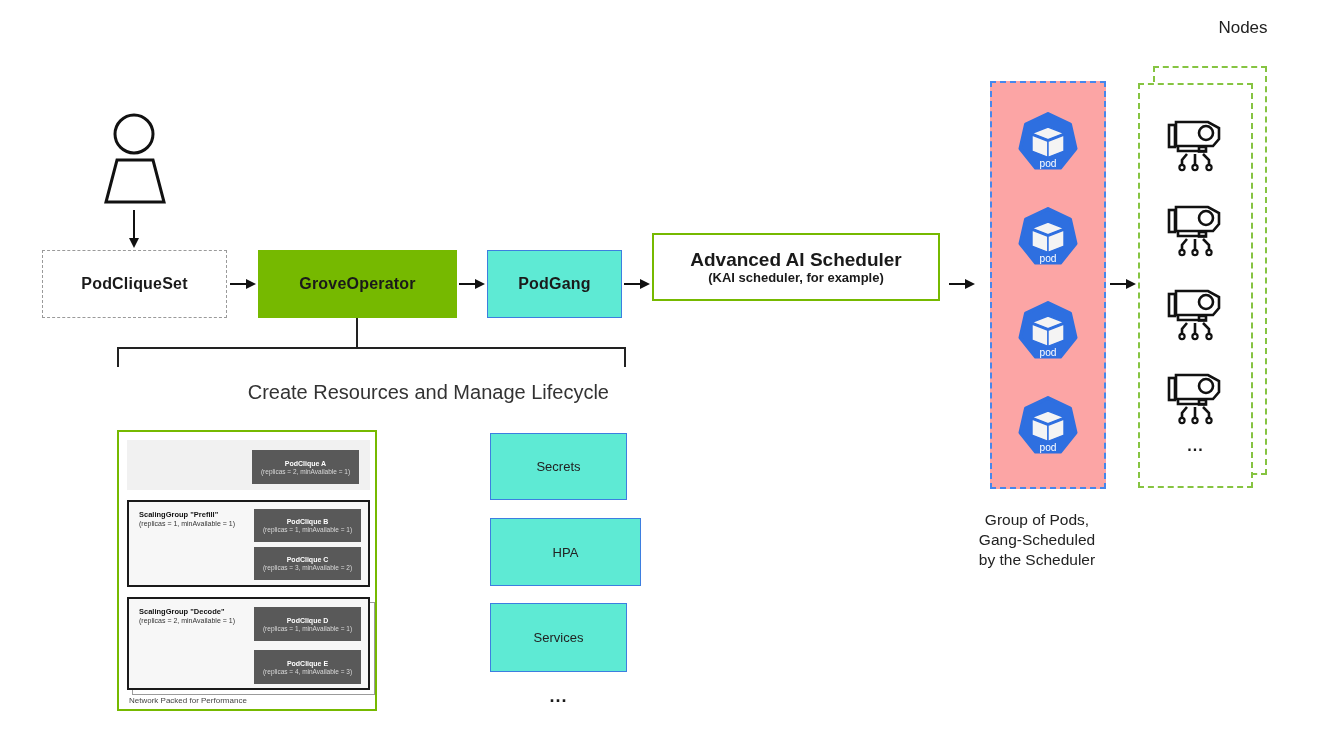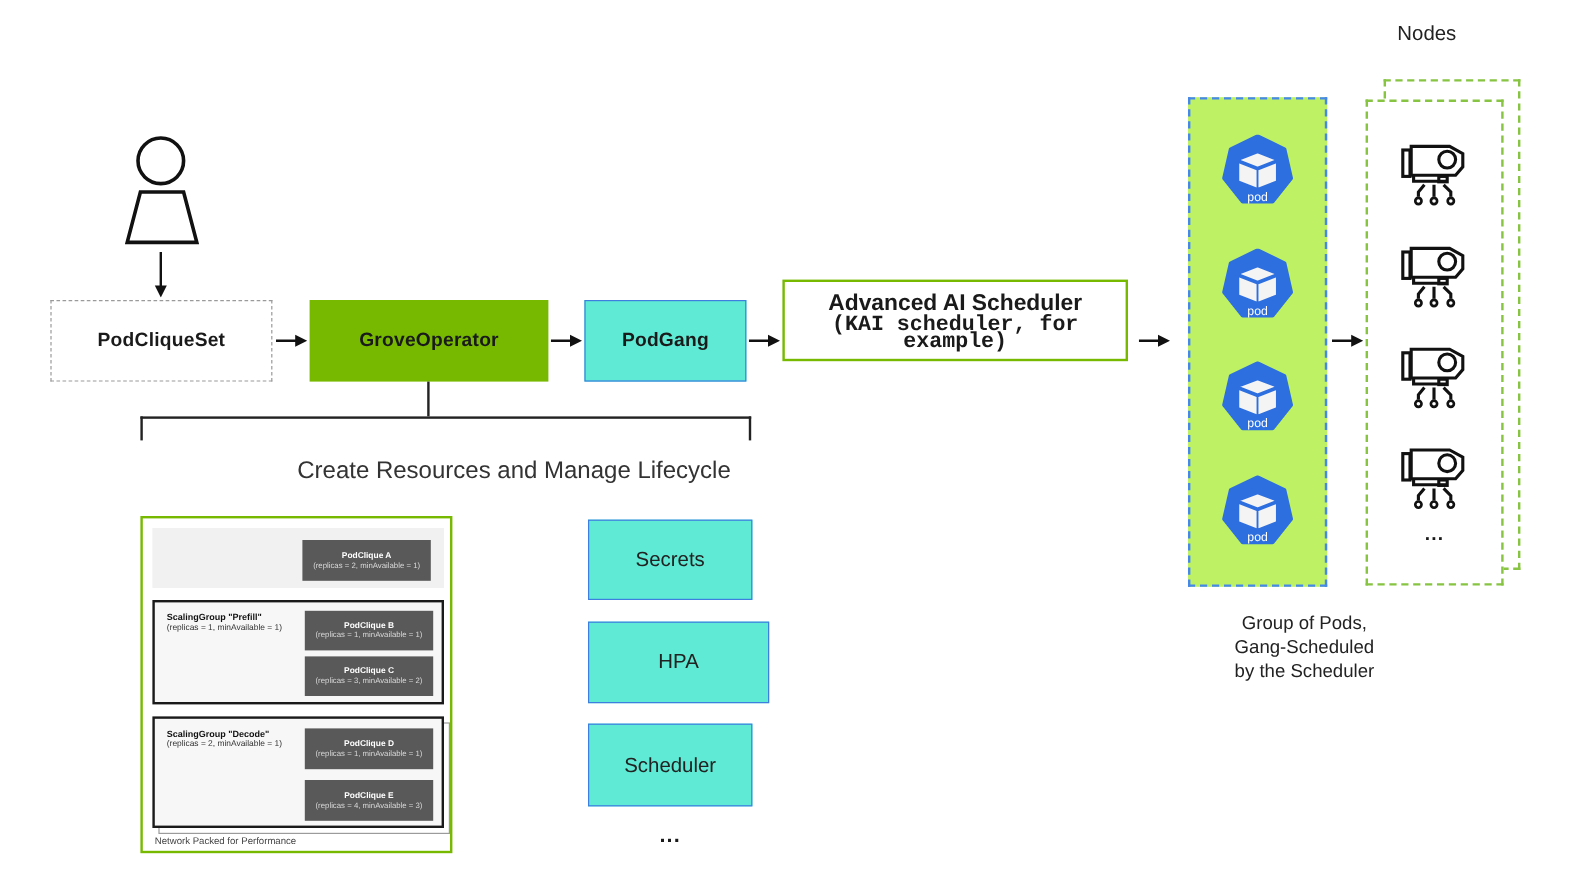--- a/index.html
+++ b/index.html
@@ -6,41 +6,41 @@
   body{font-family:"Liberation Sans","DejaVu Sans",sans-serif;color:#1a1a1a;}
   #stage{position:relative;width:1325px;height:745px;background:#ffffff;overflow:hidden;}
   .abs{position:absolute;}
   .fbox{display:flex;align-items:center;justify-content:center;box-sizing:border-box;text-align:center;}
   .flow-label{font-size:16px;font-weight:600;letter-spacing:.2px;}
   .dashed-gray{border:1.6px dashed #9a9a9a;background:#fff;}
   .green-fill{background:#76b900;}
   .blue-line{border:1.6px solid #3d7ee0;background:#5eead4;}
   .green-line{border:2px solid #76b900;background:#fff;}
   .sched-title{font-size:19px;font-weight:700;line-height:22px;}
-  .sched-sub{font-size:18px;font-weight:700;line-height:14px;font-family:Liberation Mono, monospace;}
+  .sched-sub{font-size:13px;font-weight:700;line-height:14px;}
   .bracket{background:#222;}
   .caption{font-size:20px;color:#333;text-align:right;}
   
   .detail{box-sizing:border-box;border:2px solid #76b900;background:#fff;}
   .gray-panel{background:#f1f1f1;}
   .sgroup{box-sizing:border-box;border:2px solid #1a1a1a;background:#f7f7f7;}
   .sgroup-label{position:absolute;left:10px;top:8px;line-height:9px;}
   .sgroup-title{font-size:7.5px;font-weight:700;color:#111;}
   .sgroup-sub{font-size:7px;color:#333;}
   .clique{position:absolute;width:107px;background:#595959;color:#fff;
           display:flex;flex-direction:column;align-items:center;justify-content:center;}
   .clique-title{font-size:7px;font-weight:700;line-height:9px;}
   .clique-sub{font-size:6.5px;color:#d9d9d9;line-height:8px;}
   .shadow-rect{box-sizing:border-box;border:1.5px solid #9b9b9b;background:transparent;}
   .detail-caption{font-size:8px;color:#444;}
   
-  .res-label{font-size:17px;font-weight:500;color:#222;}
+  .res-label{font-size:13px;font-weight:500;color:#222;}
   .dots{font-size:18px;font-weight:700;text-align:center;letter-spacing:1px;}
   
-  .pods-box{box-sizing:border-box;border:2px dashed #4687ec;background:#bef264;}
+  .pods-box{box-sizing:border-box;border:2px dashed #4687ec;background:#fca5a5;}
   .nodes-box{box-sizing:border-box;border:2px dashed #86c441;background:#fff;}
   .nodes-title{font-size:17px;color:#222;text-align:center;}
   .pods-caption{font-size:15.5px;line-height:20px;color:#222;text-align:center;}
   svg{display:block;}
 </style>
 </head>
 <body>
 
 <div id="stage">
 
@@ -139,21 +139,21 @@
     <div class="abs detail-caption" style="left:10px;top:264px;">Network Packed for Performance</div>
   </div>
 
   <div class="abs fbox blue-line" style="left:490px;top:433px;width:137px;height:67px;">
     <span class="res-label">Secrets</span>
   </div>
   <div class="abs fbox blue-line" style="left:490px;top:518px;width:151px;height:68px;">
     <span class="res-label">HPA</span>
   </div>
   <div class="abs fbox blue-line" style="left:490px;top:603px;width:137px;height:69px;">
-    <span class="res-label">Scheduler</span>
+    <span class="res-label">Services</span>
   </div>
   <div class="abs dots" style="left:490px;top:686px;width:137px;">...</div>
 
   <div class="abs pods-box" style="left:990px;top:81px;width:116px;height:408px;">
     <svg class="abs" style="left:24px;top:29px;" width="64" height="64" viewBox="0 0 72 72">
       <polygon points="36,2 11,14 4.8,41.1 22.1,62.8 49.9,62.8 67.2,41.1 61,14" fill="#2e6fe0" stroke="#2e6fe0" stroke-width="4" stroke-linejoin="round"></polygon>
       <polygon points="36,17 54,24 36,31 18,24" fill="#f4f4f4" stroke="#2e6fe0" stroke-width="1.6"></polygon>
       <polygon points="18,26 36,33 36,51 18,44" fill="#f4f4f4" stroke="#2e6fe0" stroke-width="1.6"></polygon>
       <polygon points="36,33 54,26 54,44 36,51" fill="#f4f4f4" stroke="#2e6fe0" stroke-width="1.6"></polygon>
       <text x="36" y="62" text-anchor="middle" font-size="11.5" font-weight="500" fill="#ffffff" font-family="Liberation Sans, DejaVu Sans, sans-serif">pod</text>
@@ -174,32 +174,32 @@
     </svg>
     <svg class="abs" style="left:24px;top:313px;" width="64" height="64" viewBox="0 0 72 72">
       <polygon points="36,2 11,14 4.8,41.1 22.1,62.8 49.9,62.8 67.2,41.1 61,14" fill="#2e6fe0" stroke="#2e6fe0" stroke-width="4" stroke-linejoin="round"></polygon>
       <polygon points="36,17 54,24 36,31 18,24" fill="#f4f4f4" stroke="#2e6fe0" stroke-width="1.6"></polygon>
       <polygon points="18,26 36,33 36,51 18,44" fill="#f4f4f4" stroke="#2e6fe0" stroke-width="1.6"></polygon>
       <polygon points="36,33 54,26 54,44 36,51" fill="#f4f4f4" stroke="#2e6fe0" stroke-width="1.6"></polygon>
       <text x="36" y="62" text-anchor="middle" font-size="11.5" font-weight="500" fill="#ffffff" font-family="Liberation Sans, DejaVu Sans, sans-serif">pod</text>
     </svg>
   </div>
 
-  <div class="abs pods-caption" style="left:1002px;top:510px;width:170px;">
+  <div class="abs pods-caption" style="left:952px;top:510px;width:170px;">
     <div>Group of Pods,</div>
     <div>Gang-Scheduled</div>
     <div>by the Scheduler</div>
   </div>
 
   <svg class="abs" style="left:1110px;top:278px;" width="26" height="12" viewBox="0 0 26 12">
     <line x1="0" y1="6" x2="17" y2="6" stroke="#111" stroke-width="2"></line>
     <path d="M16 1 L16 11 L26 6 Z" fill="#111"></path>
   </svg>
 
-  <div class="abs nodes-title" style="left:1124px;top:18px;width:130px;">Nodes</div>
+  <div class="abs nodes-title" style="left:1178px;top:18px;width:130px;">Nodes</div>
 
   <div class="abs nodes-box" style="left:1153px;top:66px;width:114px;height:409px;"></div>
   <div class="abs nodes-box" style="left:1138px;top:83px;width:115px;height:405px;">
 
     <svg class="abs" style="left:26px;top:32px;" width="60" height="56" viewBox="0 0 60 56">
       <g fill="none" stroke="#111" stroke-width="2.6">
         <rect x="3" y="8" width="6" height="22"></rect>
         <path d="M10 5 H42 L53 11 V22 L47 29 H10 Z"></path>
         <circle cx="40" cy="16" r="7"></circle>
         <path d="M12 29 V34 H40"></path>

